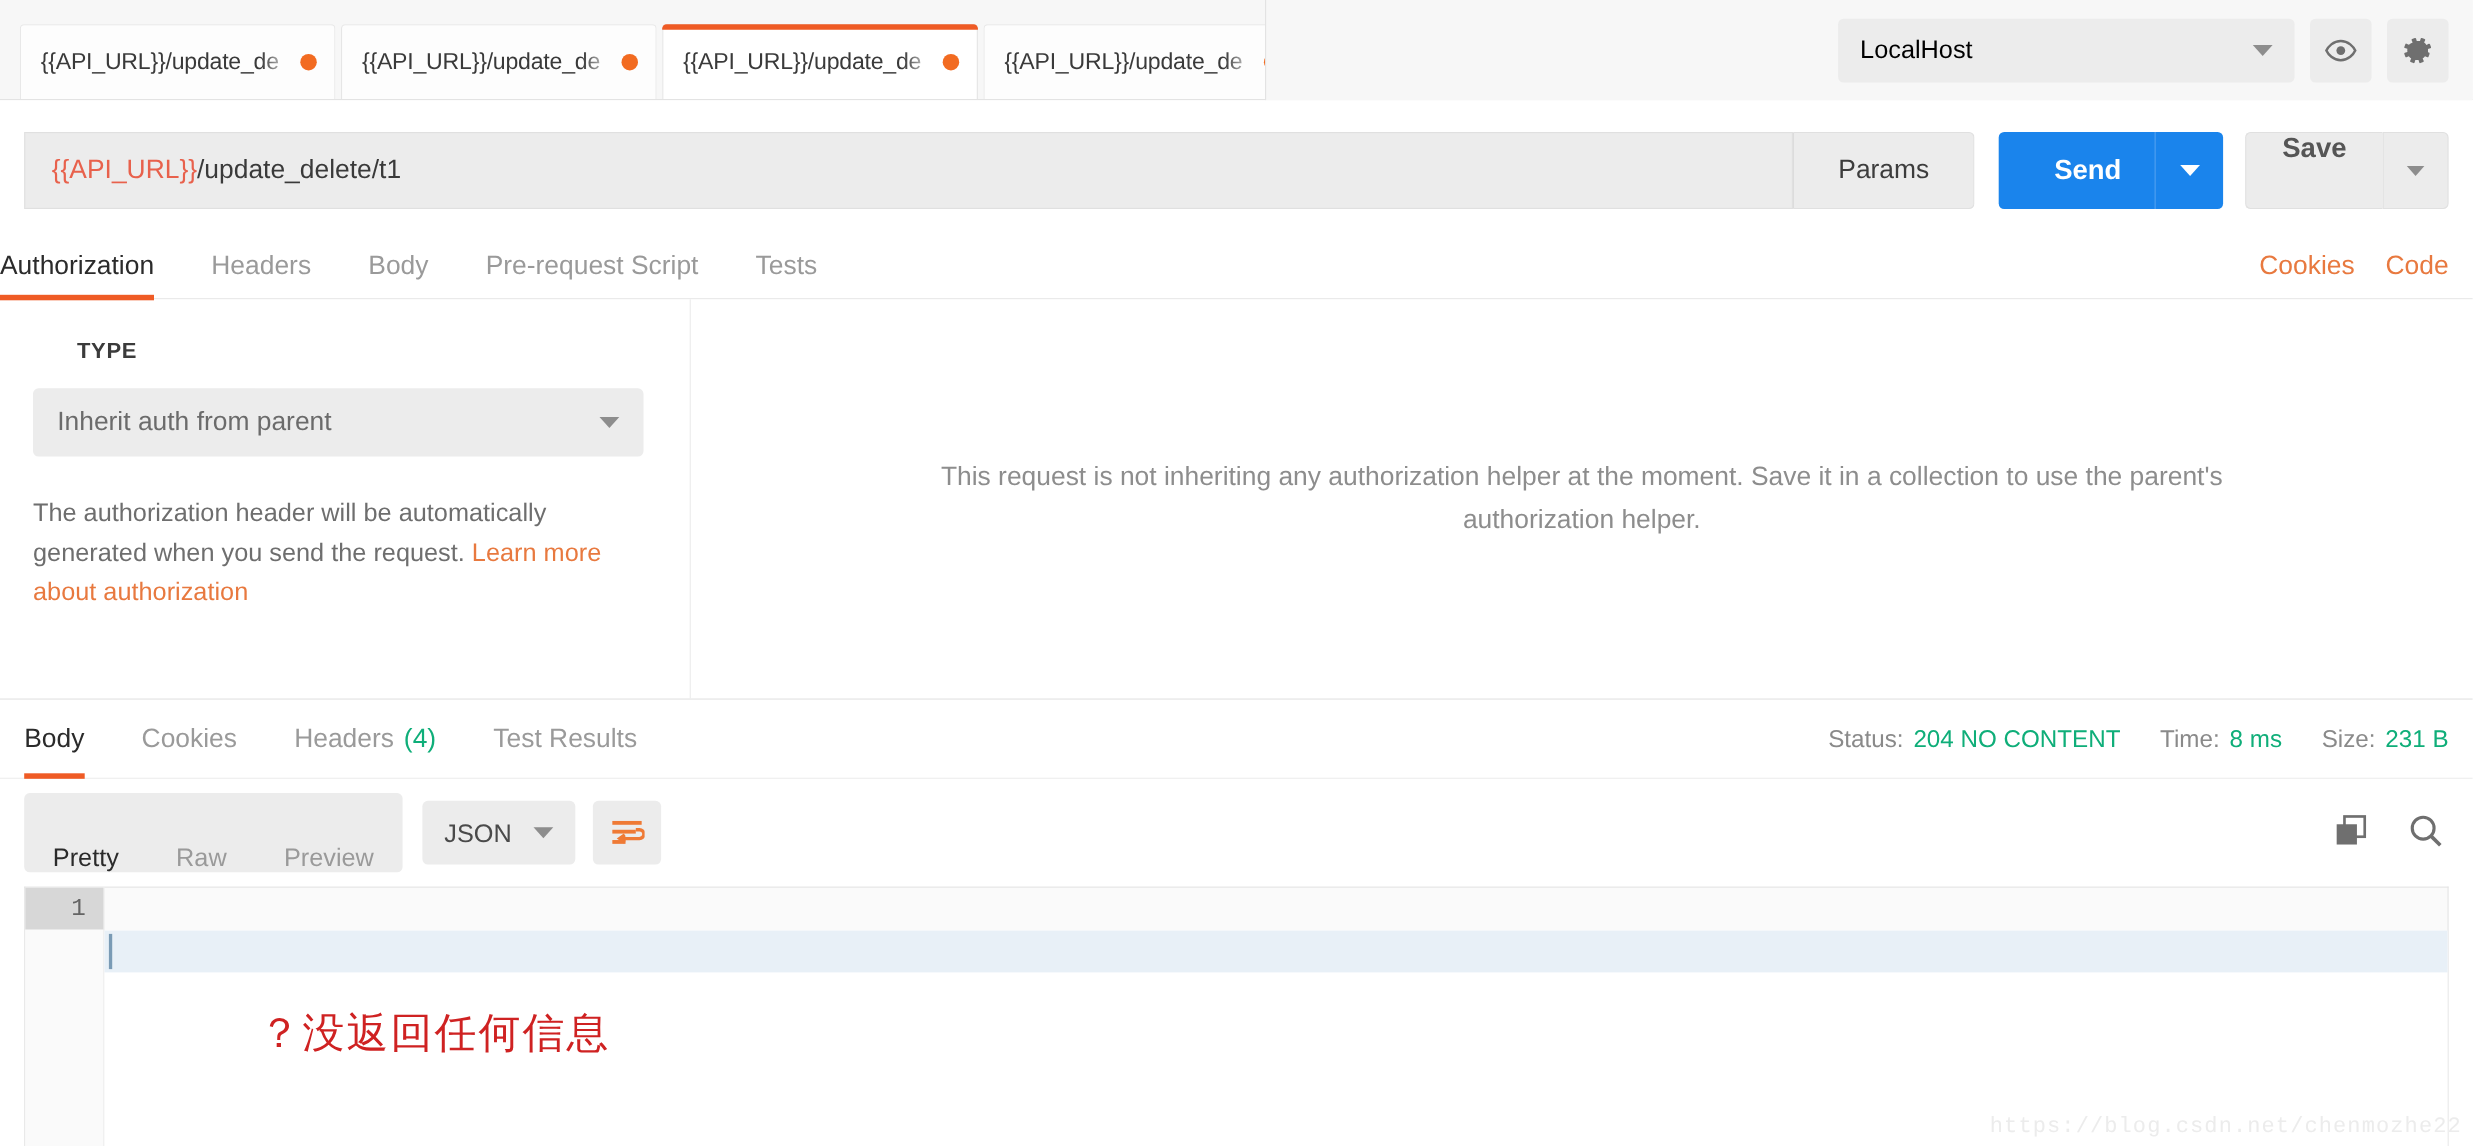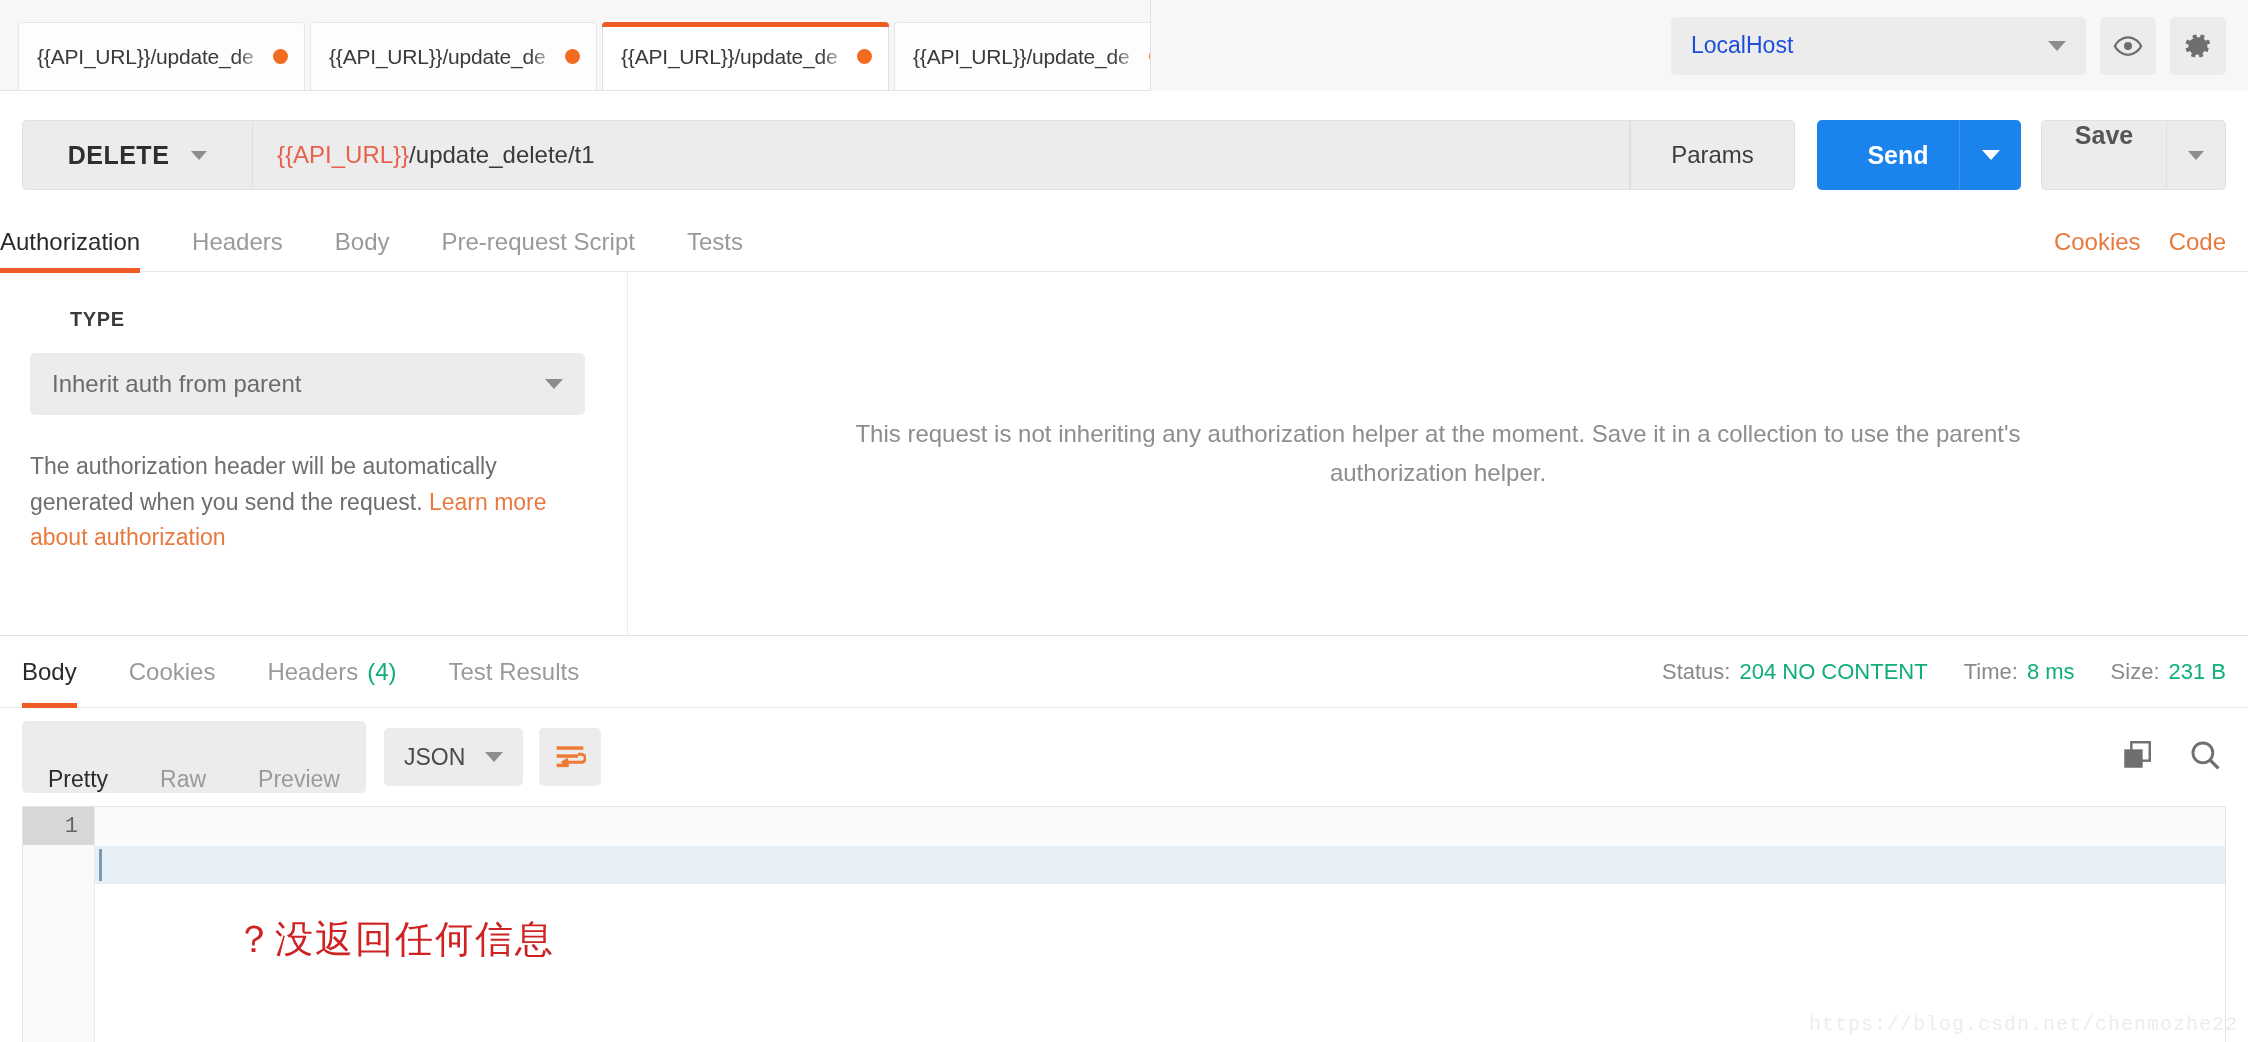--- a/index.html
+++ b/index.html
@@ -55,21 +55,21 @@
   .dots-g{display:flex;gap:5px;}
   .dots-g i{width:7px;height:7px;border-radius:50%;background:#8c8c8c;display:block;}
 
   .env-zone {
     position:absolute; right:0; top:0; height:91px; width:1098px;
     border-left:1px solid #e3e3e3; background:#f7f7f7;
     display:flex; align-items:center; justify-content:flex-end; padding-right:22px; gap:14px;
   }
   .env-select {
     width:415px; height:58px; background:#ececec; border-radius:5px;
-    display:flex; align-items:center; padding:0 20px; color:#1d4ed8; font-size:23px;gap:47px;
+    display:flex; align-items:center; padding:0 20px; color:#000000; font-size:23px;gap:47px;
   }
   .env-select .nm { flex:1; }
   .caret { width:0;height:0;border-left:9px solid transparent;border-right:9px solid transparent;border-top:10px solid #8d8d8d; }
   .caret.sm { border-left-width:8px;border-right-width:8px;border-top-width:9px; }
   .iconbtn { width:56px;height:58px;background:#ececec;border-radius:5px;display:flex;align-items:center;justify-content:center; }
 
   
   .urlrow { position:absolute; left:0; top:110px; width:2248px; height:90px; display:flex; align-items:center; padding:0 22px; gap:0; }
   .method {
     width:230px; height:70px; background:#ececec; border:1px solid #e0e0e0; border-right:none;
@@ -195,24 +195,20 @@
       <div class="iconbtn">
         <svg width="32" height="32" viewBox="0 0 24 24">
           <path fill="#6f6f6f" d="M12 8.2a3.8 3.8 0 100 7.6 3.8 3.8 0 000-7.6zm0 5.9a2.1 2.1 0 110-4.2 2.1 2.1 0 010 4.2z"></path>
           <path fill="#6f6f6f" d="M20.6 13.6l-1.7-.5a7 7 0 000-2.2l1.7-.5a.6.6 0 00.4-.8l-.7-1.9a.6.6 0 00-.8-.3l-1.6.7a7 7 0 00-1.6-1.6l.7-1.6a.6.6 0 00-.3-.8l-1.9-.7a.6.6 0 00-.8.4l-.5 1.7a7 7 0 00-2.2 0l-.5-1.7a.6.6 0 00-.8-.4l-1.9.7a.6.6 0 00-.3.8l.7 1.6A7 7 0 005.9 8l-1.6-.7a.6.6 0 00-.8.3l-.7 1.9a.6.6 0 00.4.8l1.7.5a7 7 0 000 2.2l-1.7.5a.6.6 0 00-.4.8l.7 1.9a.6.6 0 00.8.3l1.6-.7a7 7 0 001.6 1.6l-.7 1.6a.6.6 0 00.3.8l1.9.7a.6.6 0 00.8-.4l.5-1.7a7 7 0 002.2 0l.5 1.7a.6.6 0 00.8.4l1.9-.7a.6.6 0 00.3-.8l-.7-1.6a7 7 0 001.6-1.6l1.6.7a.6.6 0 00.8-.3l.7-1.9a.6.6 0 00-.4-.8z"></path>
         </svg>
       </div>
     </div>
   </div>
 
   <div class="urlrow">
-    <div class="method">
-      <span class="mname">DELETE</span>
-      <span class="caret sm"></span>
-    </div>
     <div class="urlfield">
       <span class="urlvar">{{API_URL}}</span>
         <span>/update_delete/t1</span>
     </div>
     <div class="params">
       <span>Params</span>
     </div>
     <div class="sendgrp">
       <div class="sendbtn">
         <span>Send</span>

